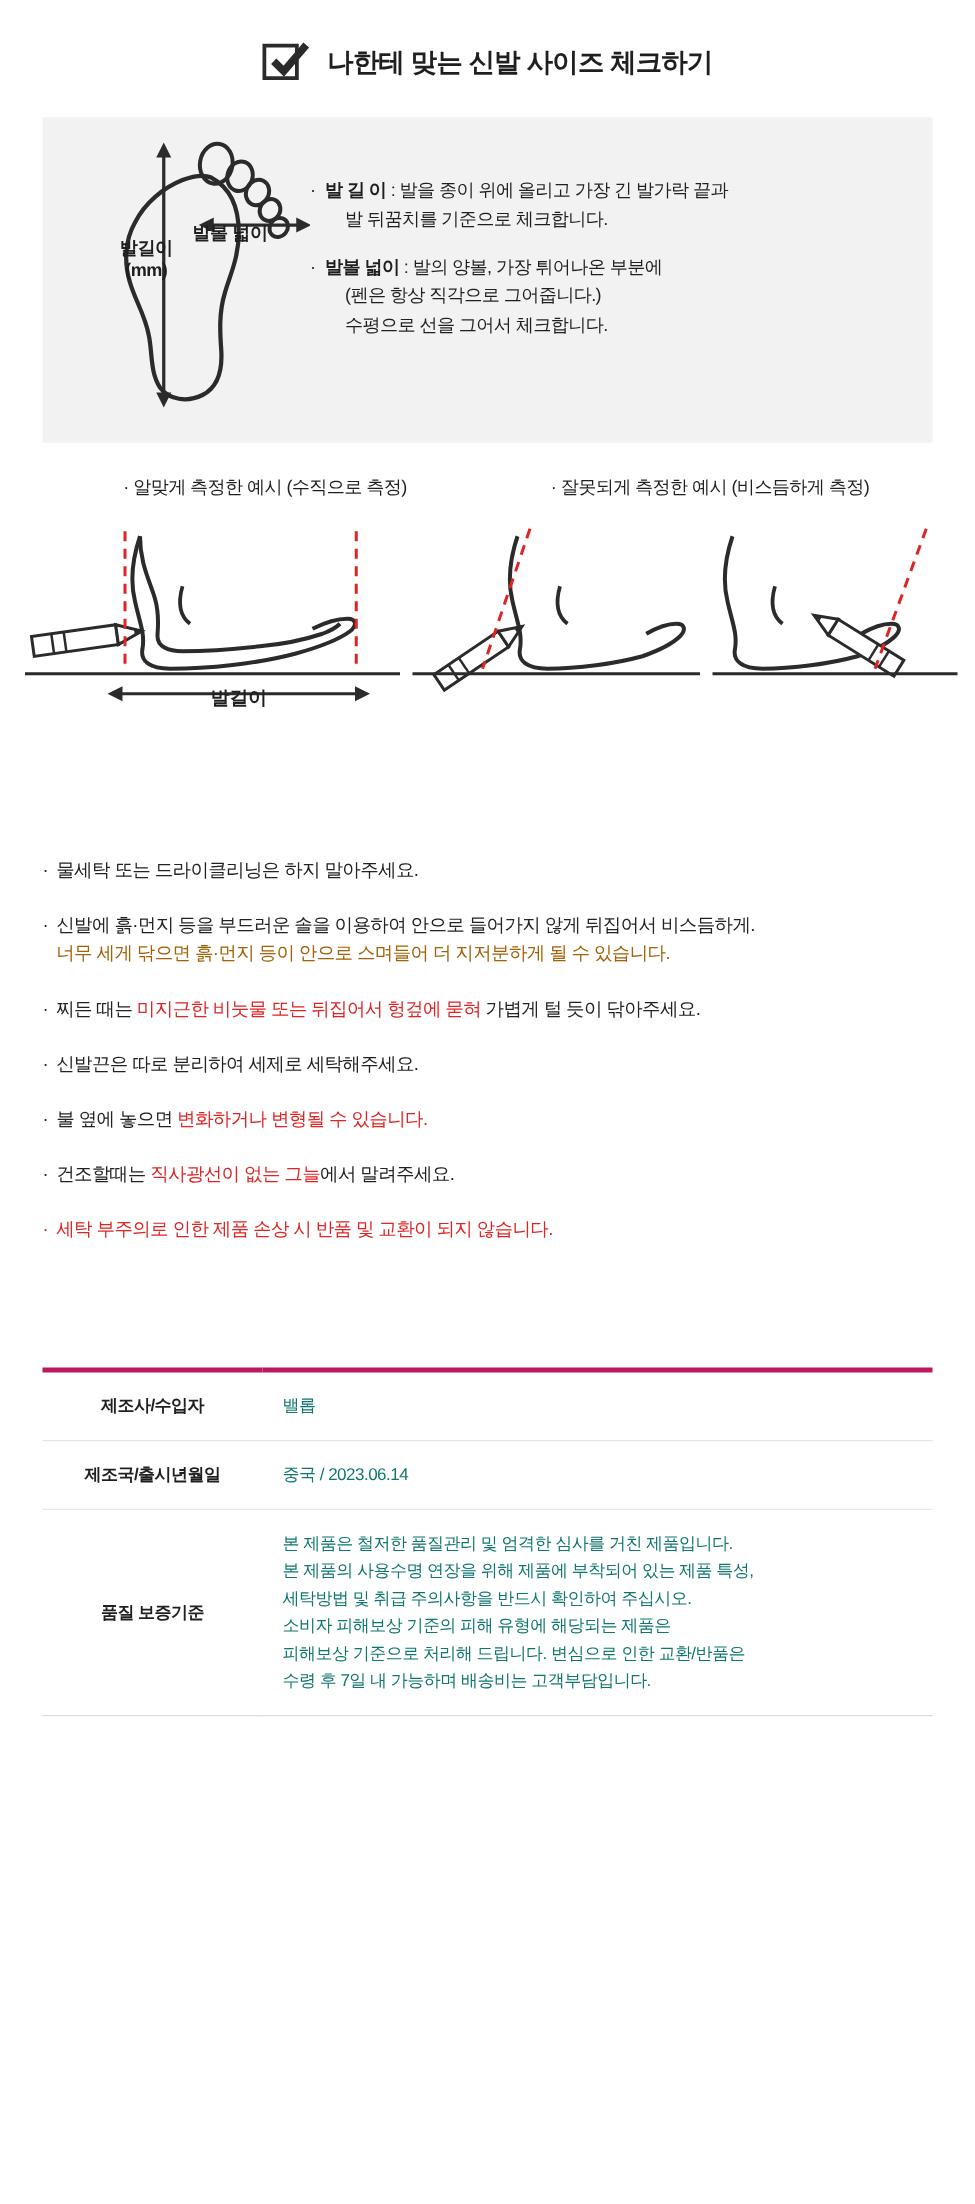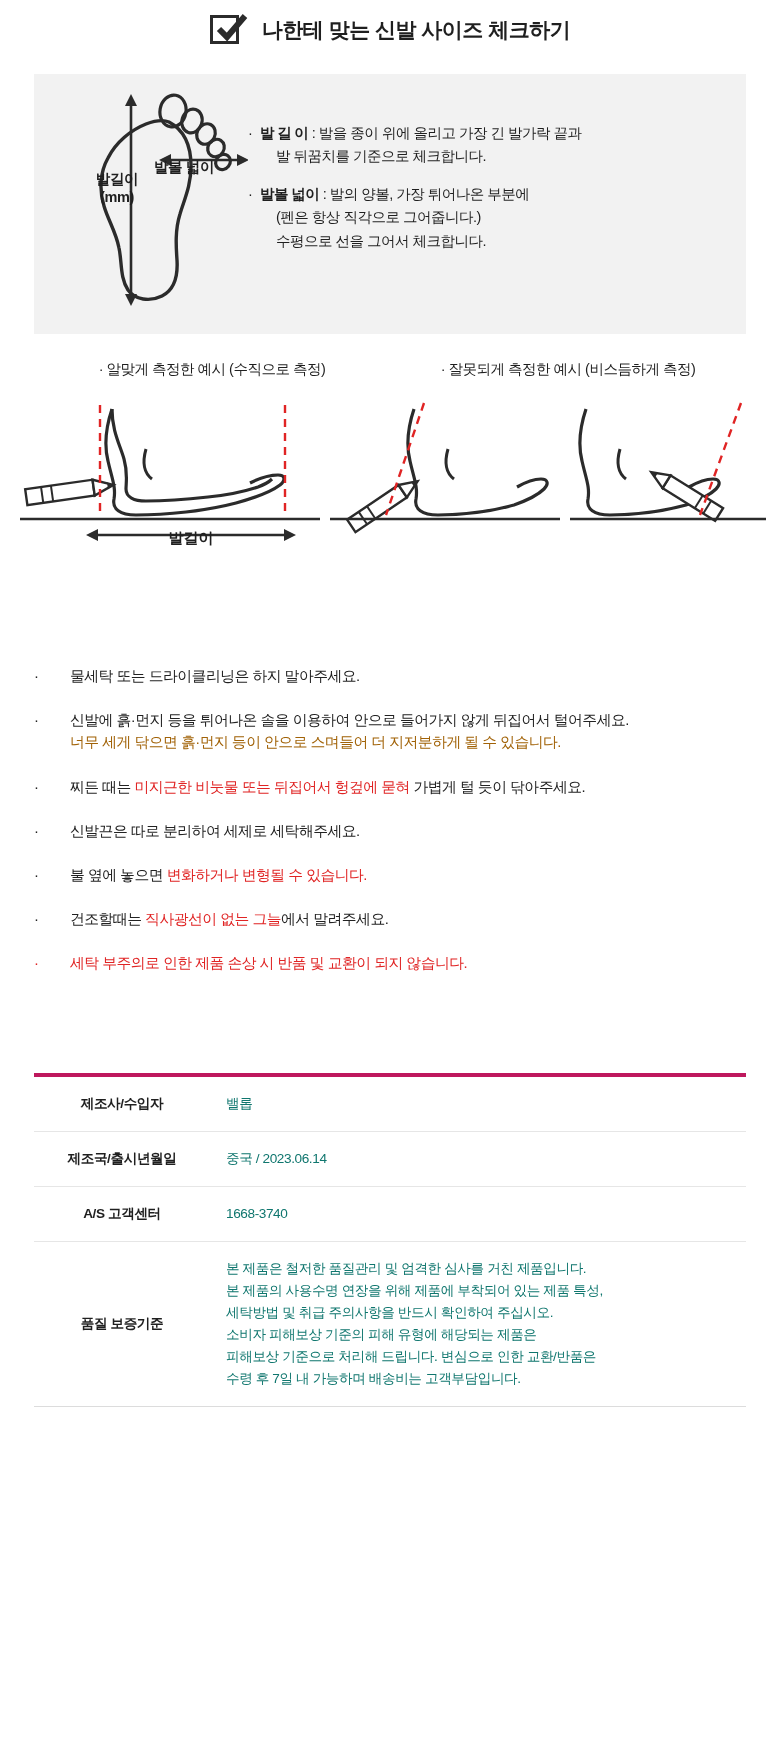--- a/index.html
+++ b/index.html
@@ -18,21 +18,21 @@
     position: relative;
     overflow: hidden;
   }
 
   
   .section-head {
     display: flex;
     align-items: center;
     justify-content: center;
     gap: 16px;
-    padding-top: 12px;
+    padding-top: 32px;
   }
   .check-icon {
     width: 36px;
     height: 36px;
     position: relative;
     flex: 0 0 auto;
   }
   .check-icon .box {
     position: absolute;
     left: 0; top: 3px;
@@ -76,21 +76,21 @@
     left: 214px;
     top: 48px;
     width: 400px;
     font-size: 14.5px;
     line-height: 1.62;
     letter-spacing: -0.5px;
     color: #1f1f1f;
   }
   .bullets .b-row { display: flex; margin-bottom: 14px; }
   .bullets .dot { width: 12px; flex: 0 0 auto; }
-  .bullets b { font-weight: bold; font-family: Liberation Serif, serif; }
+  .bullets b { font-weight: bold; }
   .bullets .b-body { flex: 1; }
   .b-indent { padding-left: 16px; display: block; }
 
   
   .examples-captions {
     display: flex;
     margin: 26px 34px 0 34px;
     font-size: 14.5px;
     font-weight: normal;
     letter-spacing: -0.5px;
@@ -102,21 +102,21 @@
 
   
   .care-list {
     margin: 24px 34px 0 34px;
     font-size: 14.8px;
     line-height: 1.5;
     letter-spacing: -0.5px;
   }
   .care-item { display: flex; margin-bottom: 22px; }
   .care-item .dot { width: 11px; flex: 0 0 auto; }
-  .care-item .txt { flex: 1; margin-left: 25px; }
+  .care-item .txt { flex: 1; }
   .red { color: #e02424; }
   .care-item.red-all .txt, .care-item.red-all .dot { color: #e02424; font-weight: normal; }
   .care-sub { display: block; color: #a16207; }
 
   
   .info-table {
     margin: 36px 34px 40px 34px;
     border-top: 4px solid #be185d;
     border-bottom: 1px solid #dcdcdc;
     width: 712px;
@@ -292,21 +292,21 @@
   <div class="care-list">
 
     <div class="care-item">
       <span class="dot">·</span>
       <span class="txt">물세탁 또는 드라이클리닝은 하지 말아주세요.</span>
     </div>
 
     <div class="care-item">
       <span class="dot">·</span>
       <span class="txt">
-        <span>신발에 흙·먼지 등을 튀어나온 솔을 이용하여 안으로 들어가지 않게 뒤집어서 털어주세요.</span>
+        <span>신발에 흙·먼지 등을 부드러운 솔을 이용하여 안으로 들어가지 않게 뒤집어서 비스듬하게.</span>
         <span class="care-sub">너무 세게 닦으면 흙·먼지 등이 안으로 스며들어 더 지저분하게 될 수 있습니다.</span>
       </span>
     </div>
 
     <div class="care-item">
       <span class="dot">·</span>
       <span class="txt">
         <span>찌든 때는 </span><span class="red">미지근한 비눗물 또는 뒤집어서 헝겊에 묻혀</span><span> 가볍게 털 듯이 닦아주세요.</span>
       </span>
     </div>
@@ -340,24 +340,20 @@
 
   <table class="info-table">
     <tbody>
         <tr>
       <th>제조사/수입자</th>
       <td>밸롭</td>
     </tr>
     <tr>
       <th>제조국/출시년월일</th>
       <td>중국 / 2023.06.14</td>
-    </tr>
-    <tr>
-      <th>A/S 고객센터</th>
-      <td>1668-3740</td>
     </tr>
     <tr>
       <th>품질 보증기준</th>
       <td style="white-space: pre-line;">본 제품은 철저한 품질관리 및 엄격한 심사를 거친 제품입니다.
 본 제품의 사용수명 연장을 위해 제품에 부착되어 있는 제품 특성,
 세탁방법 및 취급 주의사항을 반드시 확인하여 주십시오.
 소비자 피해보상 기준의 피해 유형에 해당되는 제품은
 피해보상 기준으로 처리해 드립니다. 변심으로 인한 교환/반품은
 수령 후 7일 내 가능하며 배송비는 고객부담입니다.</td>
     </tr>

